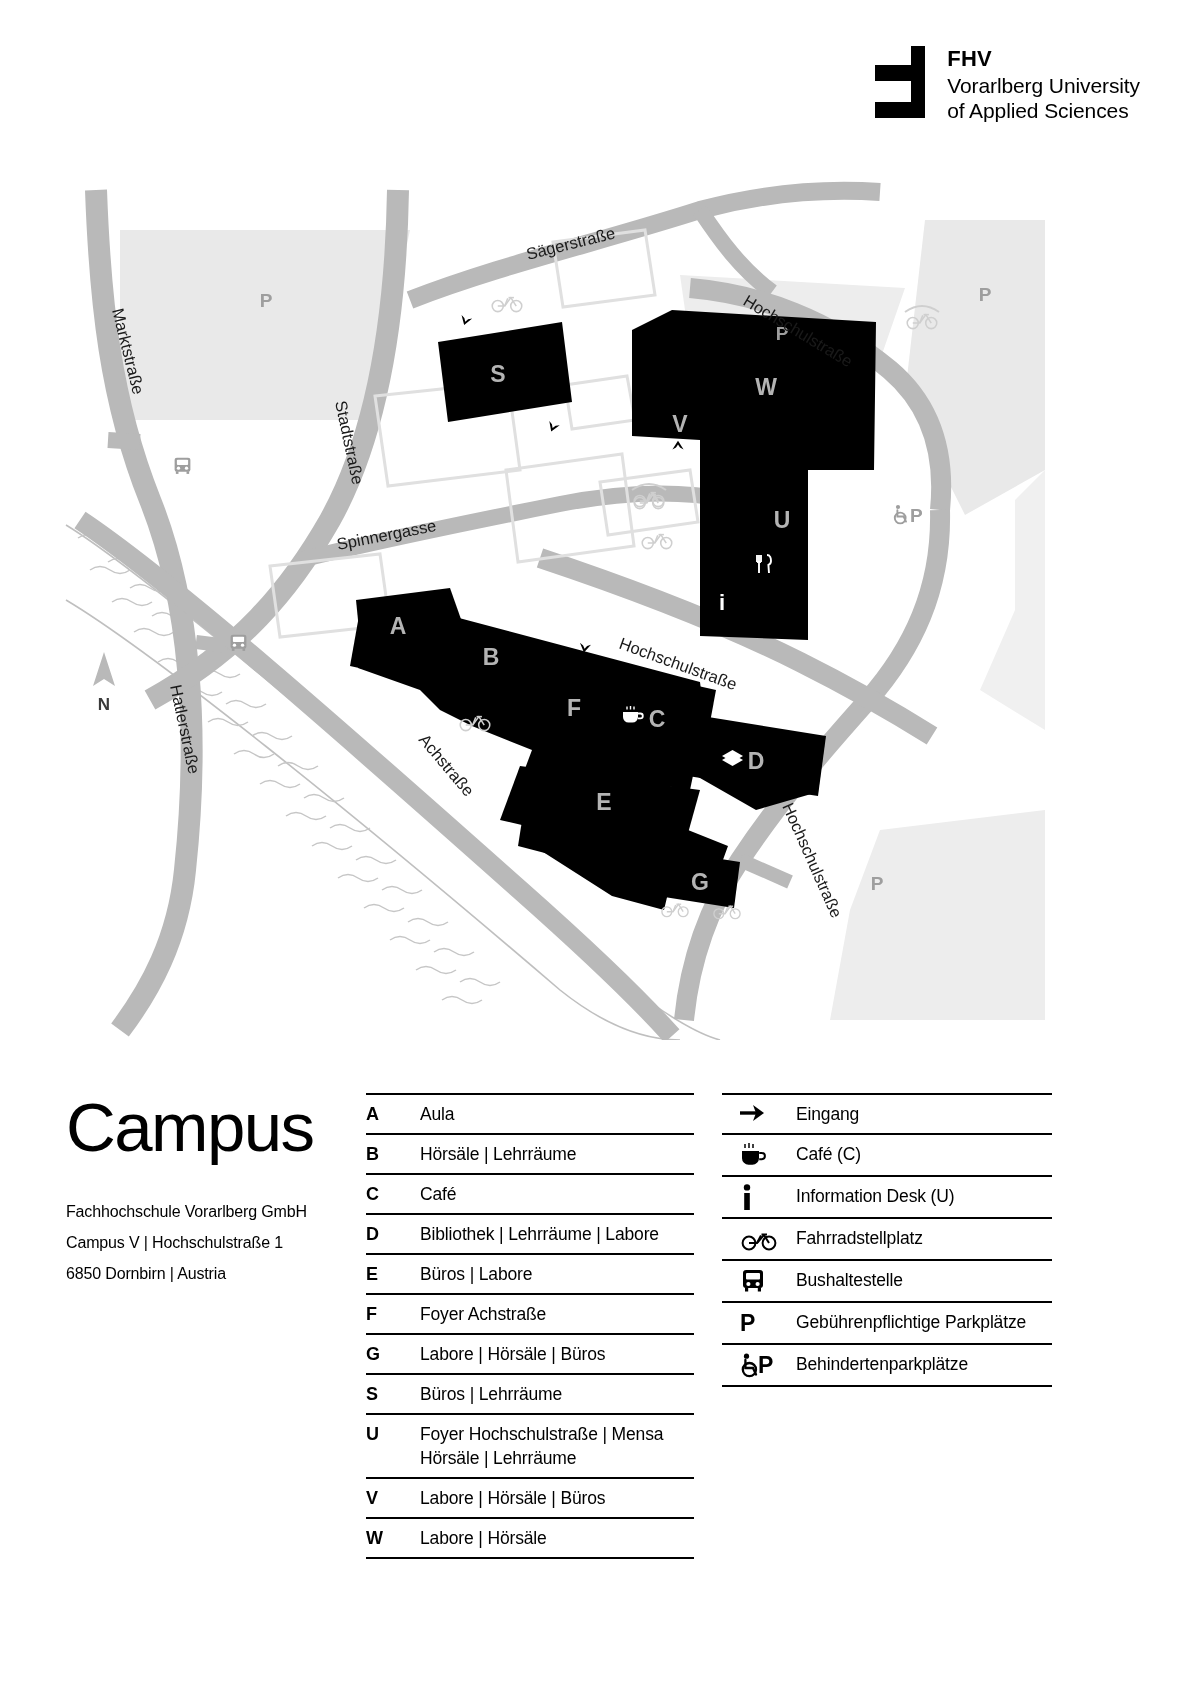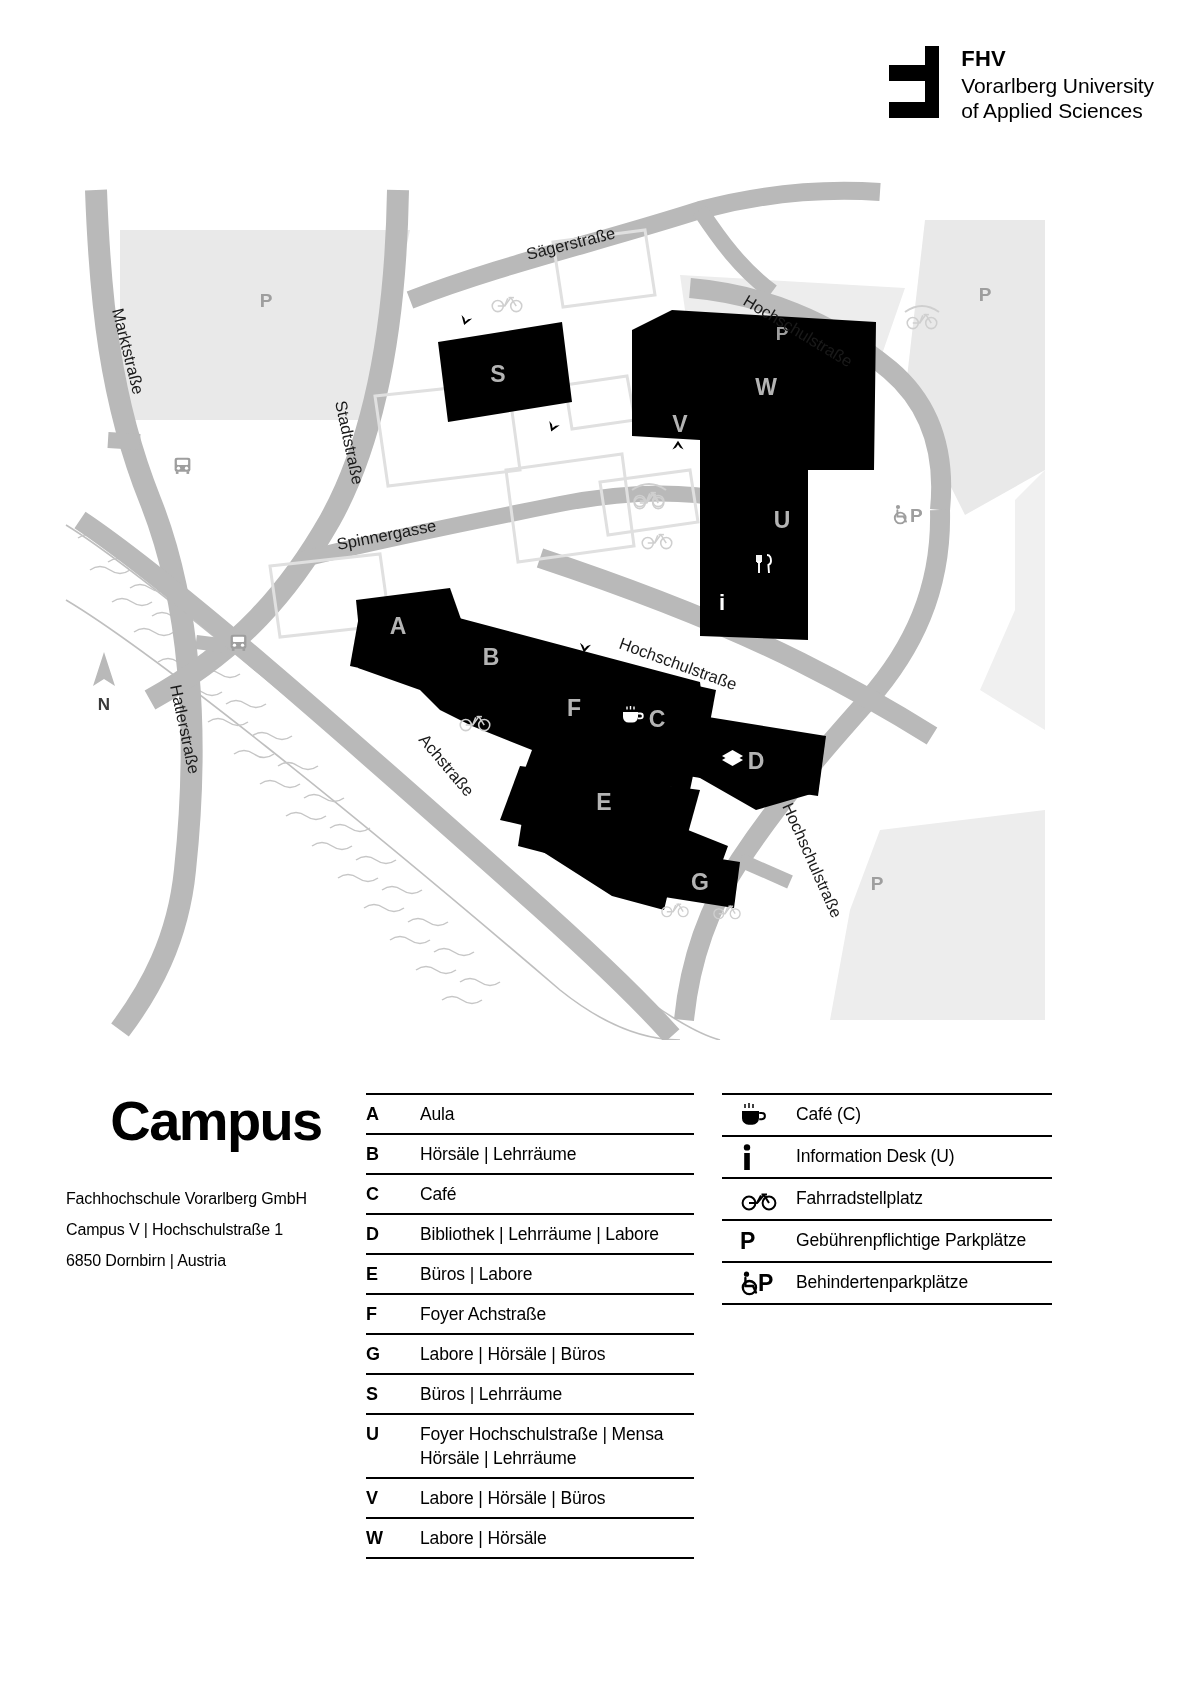--- a/index.html
+++ b/index.html
@@ -11,21 +11,21 @@
     width: 1200px; height: 1697px;
     font-family: "Liberation Sans", sans-serif;
     color: #000000;
     position: relative;
     overflow: hidden;
   }
 
   
   .header {
     position: absolute;
-    top: 46px; right: 46px;
+    top: 46px; right: 60px;
     display: flex;
     align-items: flex-start;
     gap: 22px;
   }
   .logo-mark { width: 50px; height: 72px; flex: none; }
   .logo-text {
     line-height: 1.22;
     font-size: 21px;
     letter-spacing: -0.1px;
   }
@@ -46,26 +46,25 @@
     left: 0; top: 1085px;
     width: 1200px;
   }
 
   .campus-block {
     position: absolute;
     left: 66px; top: 8px;
     width: 300px;
   }
   .campus-title {
-    font-size: 56px;
-    font-weight: bold;
+    font-size: 69px;
+    font-weight: normal;
     letter-spacing: -1.6px;
     line-height: 1;
     margin: 0 0 34px 0;
-    text-align: center;
   }
   .addr-line {
     font-size: 16px;
     line-height: 31px;
     letter-spacing: -0.15px;
     white-space: nowrap;
   }
 
   .legend-col {
     position: absolute;
@@ -438,20 +437,29 @@
         </tr>
       </tbody>
     </table>
   </div>
 
   <div class="legend-col legend-right">
     <table class="legend-table">
       <tbody>
         <tr>
           <td class="icon">
+            <svg width="26" height="22" viewBox="0 0 26 22" aria-hidden="true">
+              <path d="M0 11 h17" stroke="#000" stroke-width="3.4" fill="none"></path>
+              <path d="M13 3 L24 11 L13 19 L16 11 Z" fill="#000"></path>
+            </svg>
+          </td>
+          <td class="val">Eingang</td>
+        </tr>
+        <tr>
+          <td class="icon">
             <svg width="28" height="26" viewBox="0 0 28 26" aria-hidden="true">
               <path d="M5 2 v4 M9 1 v5 M13 2 v4" stroke="#000" stroke-width="1.5" fill="none"></path>
               <path d="M2 9 h17 v7.2 a6.6 6.6 0 0 1 -6.6 6.6 h-3.8 A6.6 6.6 0 0 1 2 16.2 Z" fill="#000"></path>
               <path d="M19.2 11 h2.6 a3.1 3.1 0 0 1 0 6.2 h-2.6" fill="none" stroke="#000" stroke-width="2"></path>
             </svg>
           </td>
           <td class="val">Café (C)</td>
         </tr>
         <tr>
           <td class="icon">
@@ -469,20 +477,33 @@
               <circle cx="29" cy="17" r="6.4" fill="none" stroke="#000" stroke-width="2"></circle>
               <path d="M9 17 L17 17 L24 9 L29 17" fill="none" stroke="#000" stroke-width="2" stroke-linejoin="round"></path>
               <path d="M17 17 L21 9.5" fill="none" stroke="#000" stroke-width="2"></path>
               <path d="M21.5 8.5 L27 8.5" stroke="#000" stroke-width="2"></path>
             </svg>
           </td>
           <td class="val">Fahrradstellplatz</td>
         </tr>
         <tr>
           <td class="icon">
+            <svg width="26" height="26" viewBox="0 0 26 26" aria-hidden="true">
+              <rect x="3" y="2" width="20" height="18" rx="3" fill="#000"></rect>
+              <rect x="6" y="5" width="14" height="6.5" rx="1" fill="#fff"></rect>
+              <circle cx="8.4" cy="16" r="2.1" fill="#fff"></circle>
+              <circle cx="17.6" cy="16" r="2.1" fill="#fff"></circle>
+              <rect x="5" y="19.5" width="3.2" height="4" fill="#000"></rect>
+              <rect x="17.8" y="19.5" width="3.2" height="4" fill="#000"></rect>
+            </svg>
+          </td>
+          <td class="val">Bushaltestelle</td>
+        </tr>
+        <tr>
+          <td class="icon">
             <svg width="20" height="26" viewBox="0 0 20 26" aria-hidden="true">
               <text x="0" y="21" font-family="Liberation Sans, sans-serif" font-weight="bold" font-size="23" fill="#000">P</text>
             </svg>
           </td>
           <td class="val">Gebührenpflichtige Parkplätze</td>
         </tr>
         <tr>
           <td class="icon">
             <svg width="40" height="26" viewBox="0 0 40 26" aria-hidden="true">
               <circle cx="6.5" cy="4.2" r="2.6" fill="#000"></circle>

